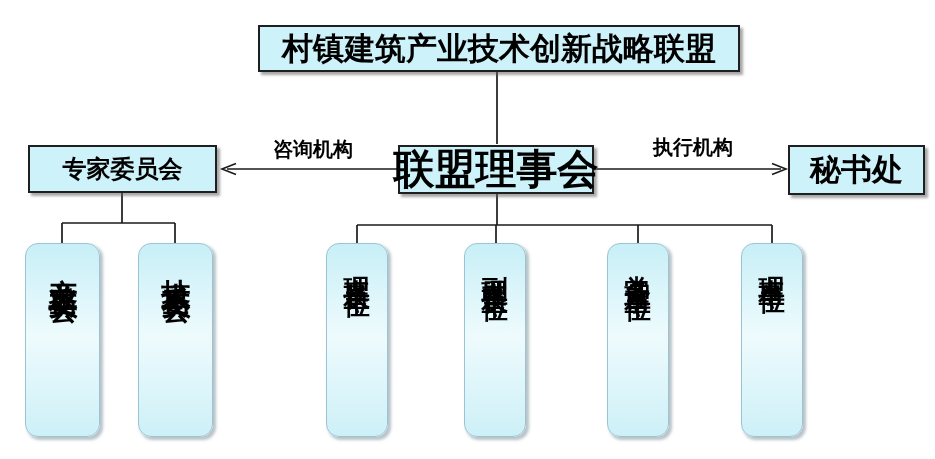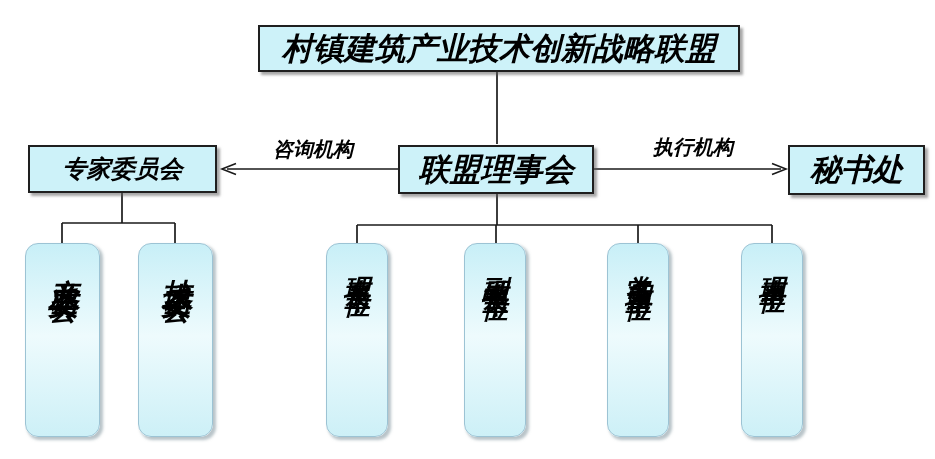--- a/index.html
+++ b/index.html
@@ -3,21 +3,20 @@
 <meta charset="utf-8">
 <style>
   html, body { margin: 0; padding: 0; background: #ffffff; }
   #canvas {
     position: relative;
     width: 935px;
     height: 459px;
     background: #ffffff;
     font-family: "Liberation Sans", sans-serif;
     overflow: hidden;
-    font-style: italic;
   }
   
   #connectors {
     position: absolute;
     left: 0; top: 0;
     width: 935px; height: 459px;
     pointer-events: none;
   }
   #connectors path {
     stroke: var(--line, #1a1a1a);
@@ -38,21 +37,21 @@
     box-shadow: 3px 3px 2.5px rgba(95,95,95,0.55);
     display: flex;
     align-items: center;
     justify-content: center;
     color: #000;
     font-weight: 600;
     white-space: nowrap;
   }
   .node-root        { left: 258px; top: 25px;  width: 482px; height: 47px; font-size: 31px; }
   .node-expert      { left: 28px;  top: 145px; width: 189px; height: 48px; font-size: 24px; }
-  .node-council     { left: 398px; top: 145px; width: 196px; height: 49px; font-size: 31px; text-align: right; }
+  .node-council     { left: 398px; top: 145px; width: 196px; height: 49px; font-size: 41px; text-align: right; }
   .node-secretariat { left: 788px; top: 145px; width: 137px; height: 50px; font-size: 31px; }
   
   .edge-label {
     position: absolute;
     font-family: "Liberation Serif", serif;
     font-weight: 700;
     font-size: 20px;
     color: #000;
     width: 110px;
     text-align: center;

